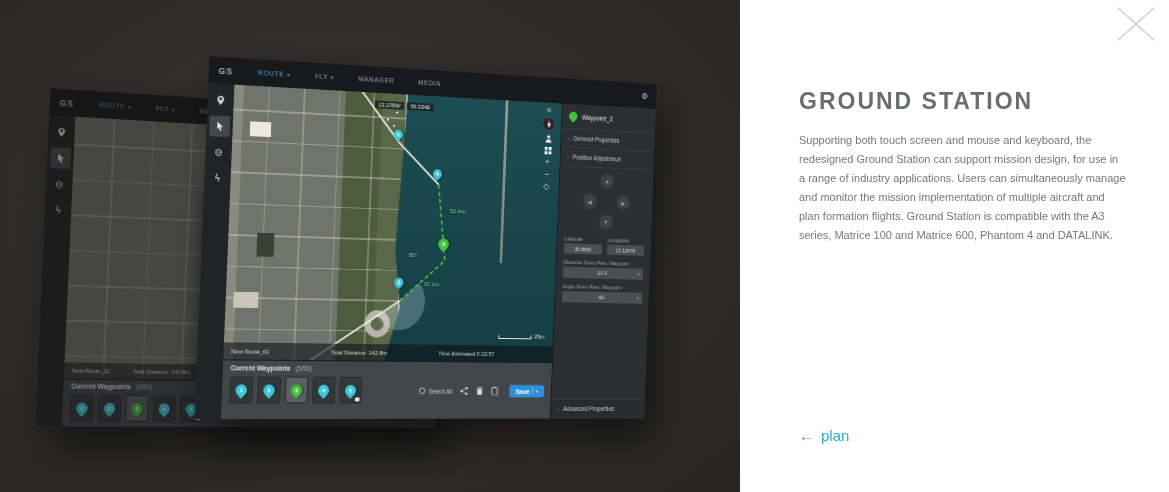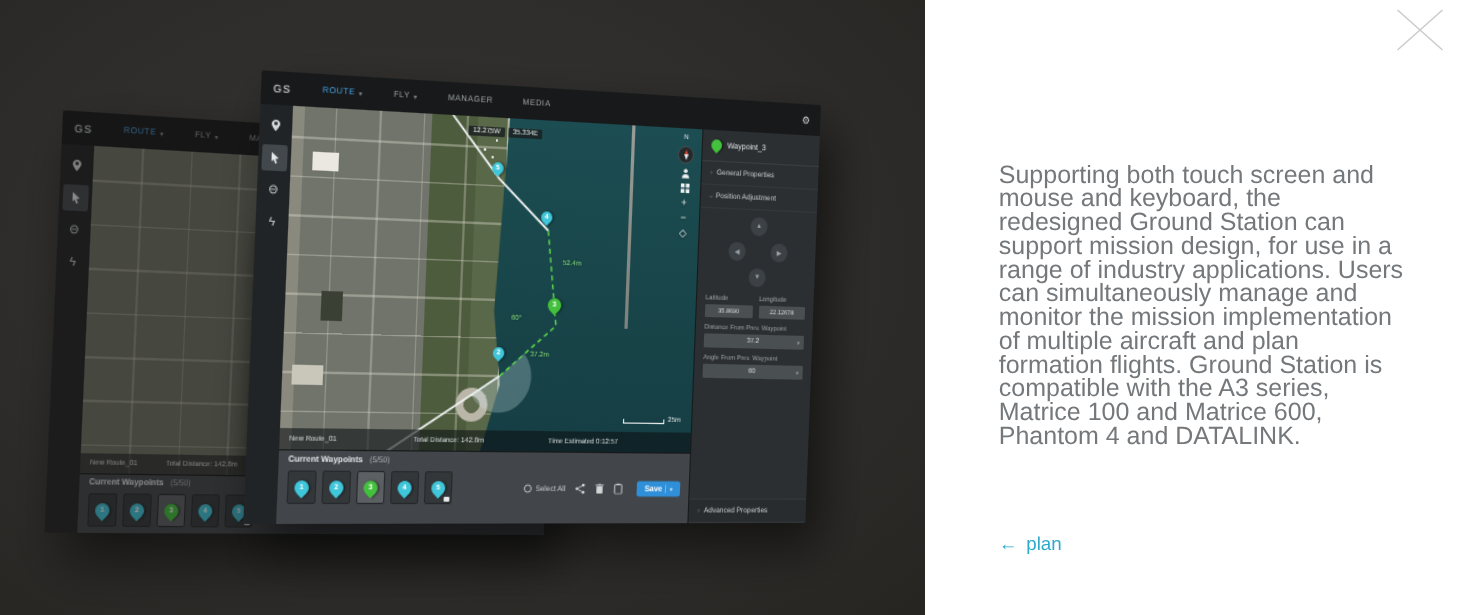--- a/index.html
+++ b/index.html
@@ -176,21 +176,21 @@
   .back-strip { position:absolute; left:0; right:0; bottom:48px; height:16px; background:rgba(14,19,21,.55);
     display:flex; gap:24px; align-items:center; padding:0 8px; z-index:21; }
   .back-strip .st { font-size:6px; color:#d6dadb; }
   .back-bbar { position:absolute; left:0; right:0; bottom:0; height:48px; background:#42464a;
     border-top:1px solid #17191a; padding:3px 8px; z-index:21; }
 
   
   .detail { position:absolute; left:740px; top:0; width:429px; height:492px; background:#ffffff; }
   .detail h1 { position:absolute; left:59px; top:88px; font-size:23px; font-weight:bold;
     letter-spacing:2px; color:#6a6e71; }
-  .detail p { position:absolute; left:59px; top:131px; width:328px; font-size:20px; line-height:19px; color:#75787b; }
+  .detail p { position:absolute; left:59px; top:131px; width:328px; font-size:11px; line-height:19px; color:#75787b; }
   .back-link { position:absolute; left:59px; top:427px; display:flex; align-items:center; gap:7px;
     color:#2baac9; font-size:15px; text-decoration:none; cursor:pointer; }
   .close-x { position:absolute; right:10px; top:4px; width:46px; height:40px; cursor:pointer; }
 </style>
 </head>
 <body>
 
 <div class="stage">
 
   <div class="showcase">
@@ -555,20 +555,21 @@
           <div class="sb-sec sb-adv">
             <span class="chev">›</span>
             <span>Advanced Properties</span>
           </div>
         </div>
       </div>
     </div>
   </div>
 
   <div class="detail">
+    <h1>GROUND STATION</h1>
     <p>Supporting both touch screen and mouse and keyboard, the redesigned Ground Station can support mission design, for use in a range of industry applications. Users can simultaneously manage and monitor the mission implementation of multiple aircraft and plan formation flights. Ground Station is compatible with the A3 series, Matrice 100 and Matrice 600, Phantom 4 and DATALINK.</p>
     <a class="back-link">
       <span>←</span>
       <span>plan</span>
     </a>
   </div>
 
   <svg class="close-x" viewBox="0 0 46 40">
     <line x1="5" y1="4" x2="41" y2="36" stroke="#cbcbcb" stroke-width="1.2"></line>
     <line x1="41" y1="4" x2="5" y2="36" stroke="#cbcbcb" stroke-width="1.2"></line>

